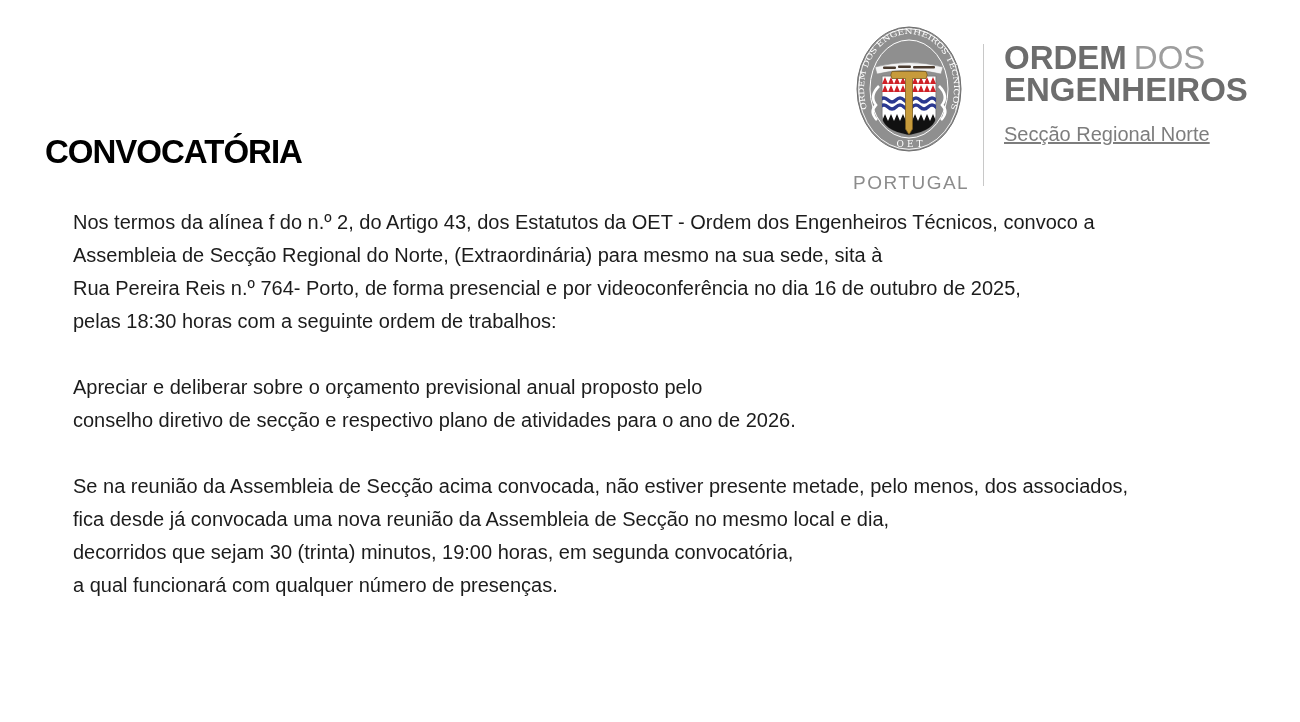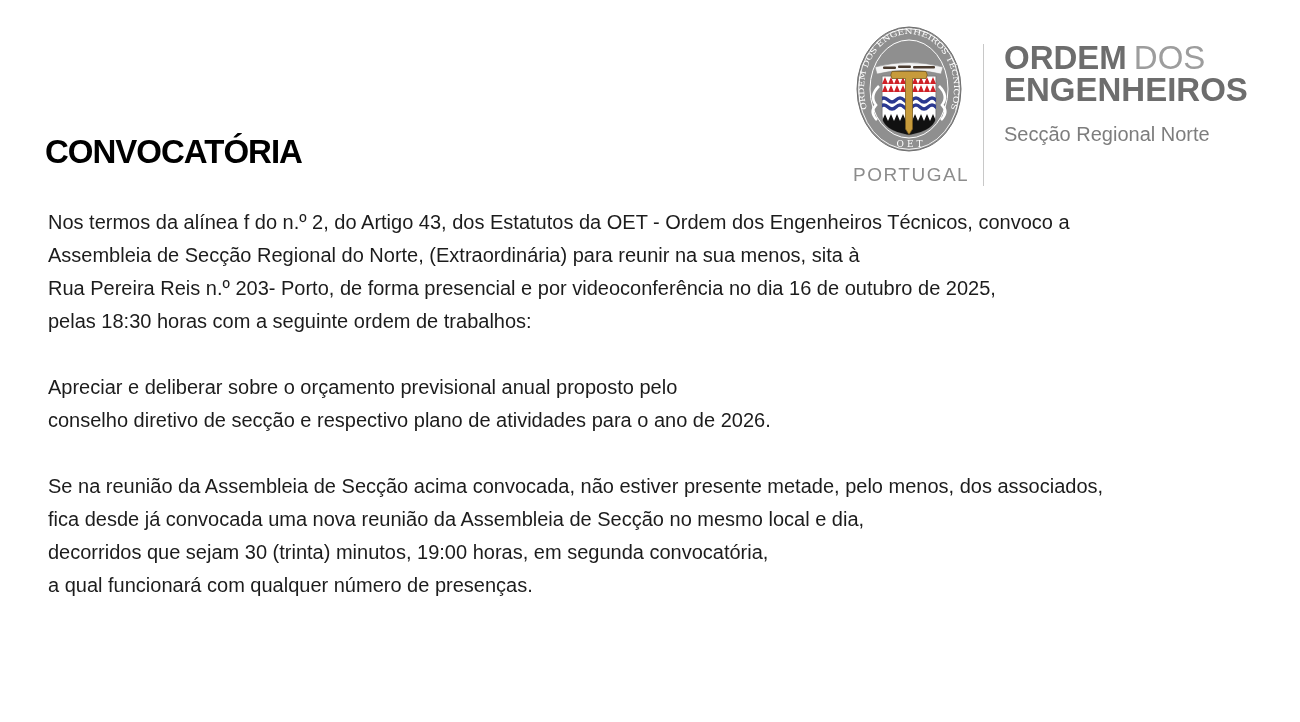--- a/index.html
+++ b/index.html
@@ -30,21 +30,21 @@
     left: 853px;
     top: 26px;
     display: flex;
     align-items: flex-start;
   }
   .seal-col {
     width: 112px;
     text-align: center;
   }
   .seal-country {
-    margin-top: 4px;
+    margin-top: 12px;
     font-size: 19px;
     letter-spacing: 1.5px;
     color: #8c8c8c;
   }
   .logo-divider {
     width: 1px;
     height: 142px;
     background: #c8c8c8;
     margin: 18px 20px 0 18px;
   }
@@ -62,33 +62,34 @@
     font-weight: 400;
     color: #9d9d9d;
     margin-left: 7px;
   }
   .org-subtitle {
     margin-top: 17px;
     font-size: 20px;
     font-weight: 400;
     color: #7d7d7d;
     line-height: 22px;
+    text-decoration: underline;
   }
 
   
   .content {
     position: absolute;
     left: 48px;
     top: 206px;
     width: 1210px;
     font-size: 20px;
     line-height: 33px;
   }
   .para { margin: 0 0 33px 0; }
-  .line { min-height: 33px; white-space: pre-wrap; }
+  .line { min-height: 33px; white-space: pre-wrap; margin-left: 25px; }
   .signature .name { font-weight: 700; }
 </style>
 </head>
 <body>
 
 <div class="page">
 
   <div class="doc-title">CONVOCATÓRIA</div>
 
   <div class="logo">
@@ -146,22 +147,22 @@
     <div class="org-col">
       <div class="org-line"><span>ORDEM</span><span class="light">DOS</span></div>
       <div class="org-line">ENGENHEIROS</div>
       <div class="org-subtitle">Secção Regional Norte</div>
     </div>
   </div>
 
   <div class="content">
     <div class="para">
       <div class="line">Nos termos da alínea f do n.º 2, do Artigo 43, dos Estatutos da OET - Ordem dos Engenheiros Técnicos, convoco a</div>
-      <div class="line">Assembleia de Secção Regional do Norte, (Extraordinária) para reunir na sua menos, sita à</div>
-      <div class="line">Rua Pereira Reis n.º 203- Porto, de forma presencial e por videoconferência no dia 16 de outubro de 2025,</div>
+      <div class="line">Assembleia de Secção Regional do Norte, (Extraordinária) para mesmo na sua sede, sita à</div>
+      <div class="line">Rua Pereira Reis n.º 764- Porto, de forma presencial e por videoconferência no dia 16 de outubro de 2025,</div>
       <div class="line">pelas 18:30 horas com a seguinte ordem de trabalhos:</div>
     </div>
     <div class="para">
       <div class="line">Apreciar e deliberar sobre o orçamento previsional anual proposto pelo</div>
       <div class="line">conselho diretivo de secção e respectivo plano de atividades para o ano de 2026.</div>
     </div>
     <div class="para">
       <div class="line">Se na reunião da Assembleia de Secção acima convocada, não estiver presente metade, pelo menos, dos associados,</div>
       <div class="line">fica desde já convocada uma nova reunião da Assembleia de Secção no mesmo local e dia,</div>
       <div class="line">decorridos que sejam 30 (trinta) minutos, 19:00 horas, em segunda convocatória,</div>

